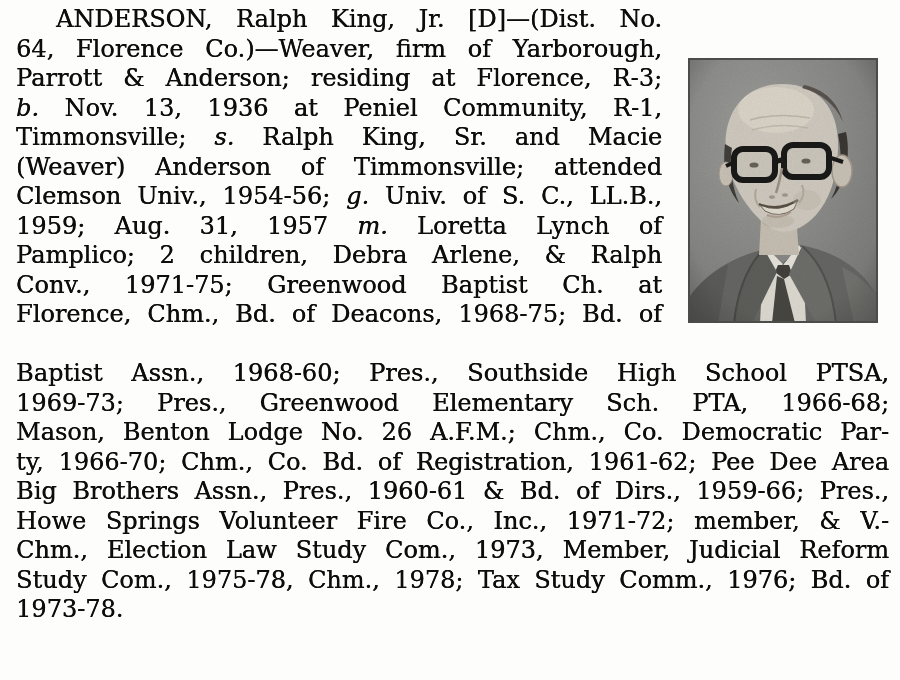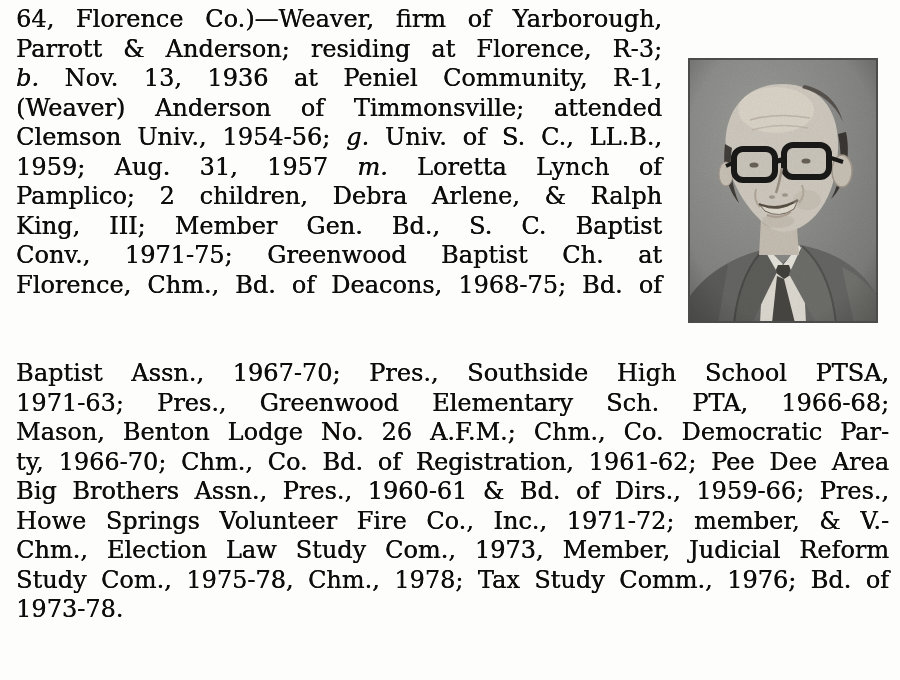--- a/index.html
+++ b/index.html
@@ -119,35 +119,36 @@
       <ellipse cx="119" cy="142" rx="14" ry="10" fill="#c2baab" opacity="0.35"></ellipse>
       <ellipse cx="90" cy="163" rx="16" ry="7" fill="#bcb2a2" opacity="0.35"></ellipse>
 
       <rect x="0" y="0" width="190" height="265" filter="url(#grain)" opacity="0.08"></rect>
       <rect x="0" y="0" width="190" height="265" fill="url(#vig)"></rect>
       <rect x="1" y="1" width="188" height="263" fill="none" stroke="#4c4c4a" stroke-width="2"></rect>
     </svg>
   </div>
 
   <div class="col col-narrow">
+      <div class="line indent"><span>ANDERSON, Ralph King, Jr. [D]—(Dist. No.</span></div>
       <div class="line"><span>64, Florence Co.)—Weaver, firm of Yarborough,</span></div>
       <div class="line"><span>Parrott &amp; Anderson; residing at Florence, R-3;</span></div>
       <div class="line"><i>b.</i><span> Nov. 13, 1936 at Peniel Community, R-1,</span></div>
+      <div class="line"><span>Timmonsville; </span><i>s.</i><span> Ralph King, Sr. and Macie</span></div>
       <div class="line"><span>(Weaver) Anderson of Timmonsville; attended</span></div>
       <div class="line"><span>Clemson Univ., 1954-56; </span><i>g.</i><span> Univ. of S. C., LL.B.,</span></div>
       <div class="line"><span>1959; Aug. 31, 1957 </span><i>m.</i><span> Loretta Lynch of</span></div>
       <div class="line"><span>Pamplico; 2 children, Debra Arlene, &amp; Ralph</span></div>
-      <div class="line"><span>King, III; Member Gen. Bd., S. C. Baptist</span></div>
       <div class="line"><span>Conv., 1971-75; Greenwood Baptist Ch. at</span></div>
       <div class="line"><span>Florence, Chm., Bd. of Deacons, 1968-75; Bd. of</span></div>
     </div>
 
   <div class="col col-full">
-      <div class="line"><span>Baptist Assn., 1967-70; Pres., Southside High School PTSA,</span></div>
-      <div class="line"><span>1971-63; Pres., Greenwood Elementary Sch. PTA, 1966-68;</span></div>
+      <div class="line"><span>Baptist Assn., 1968-60; Pres., Southside High School PTSA,</span></div>
+      <div class="line"><span>1969-73; Pres., Greenwood Elementary Sch. PTA, 1966-68;</span></div>
       <div class="line"><span>Mason, Benton Lodge No. 26 A.F.M.; Chm., Co. Democratic Par-</span></div>
       <div class="line"><span>ty, 1966-70; Chm., Co. Bd. of Registration, 1961-62; Pee Dee Area</span></div>
       <div class="line"><span>Big Brothers Assn., Pres., 1960-61 &amp; Bd. of Dirs., 1959-66; Pres.,</span></div>
       <div class="line"><span>Howe Springs Volunteer Fire Co., Inc., 1971-72; member, &amp; V.-</span></div>
       <div class="line"><span>Chm., Election Law Study Com., 1973, Member, Judicial Reform</span></div>
       <div class="line"><span>Study Com., 1975-78, Chm., 1978; Tax Study Comm., 1976; Bd. of</span></div>
       <div class="line flush"><span>1973-78.</span></div>
     </div>
 
 </div>

